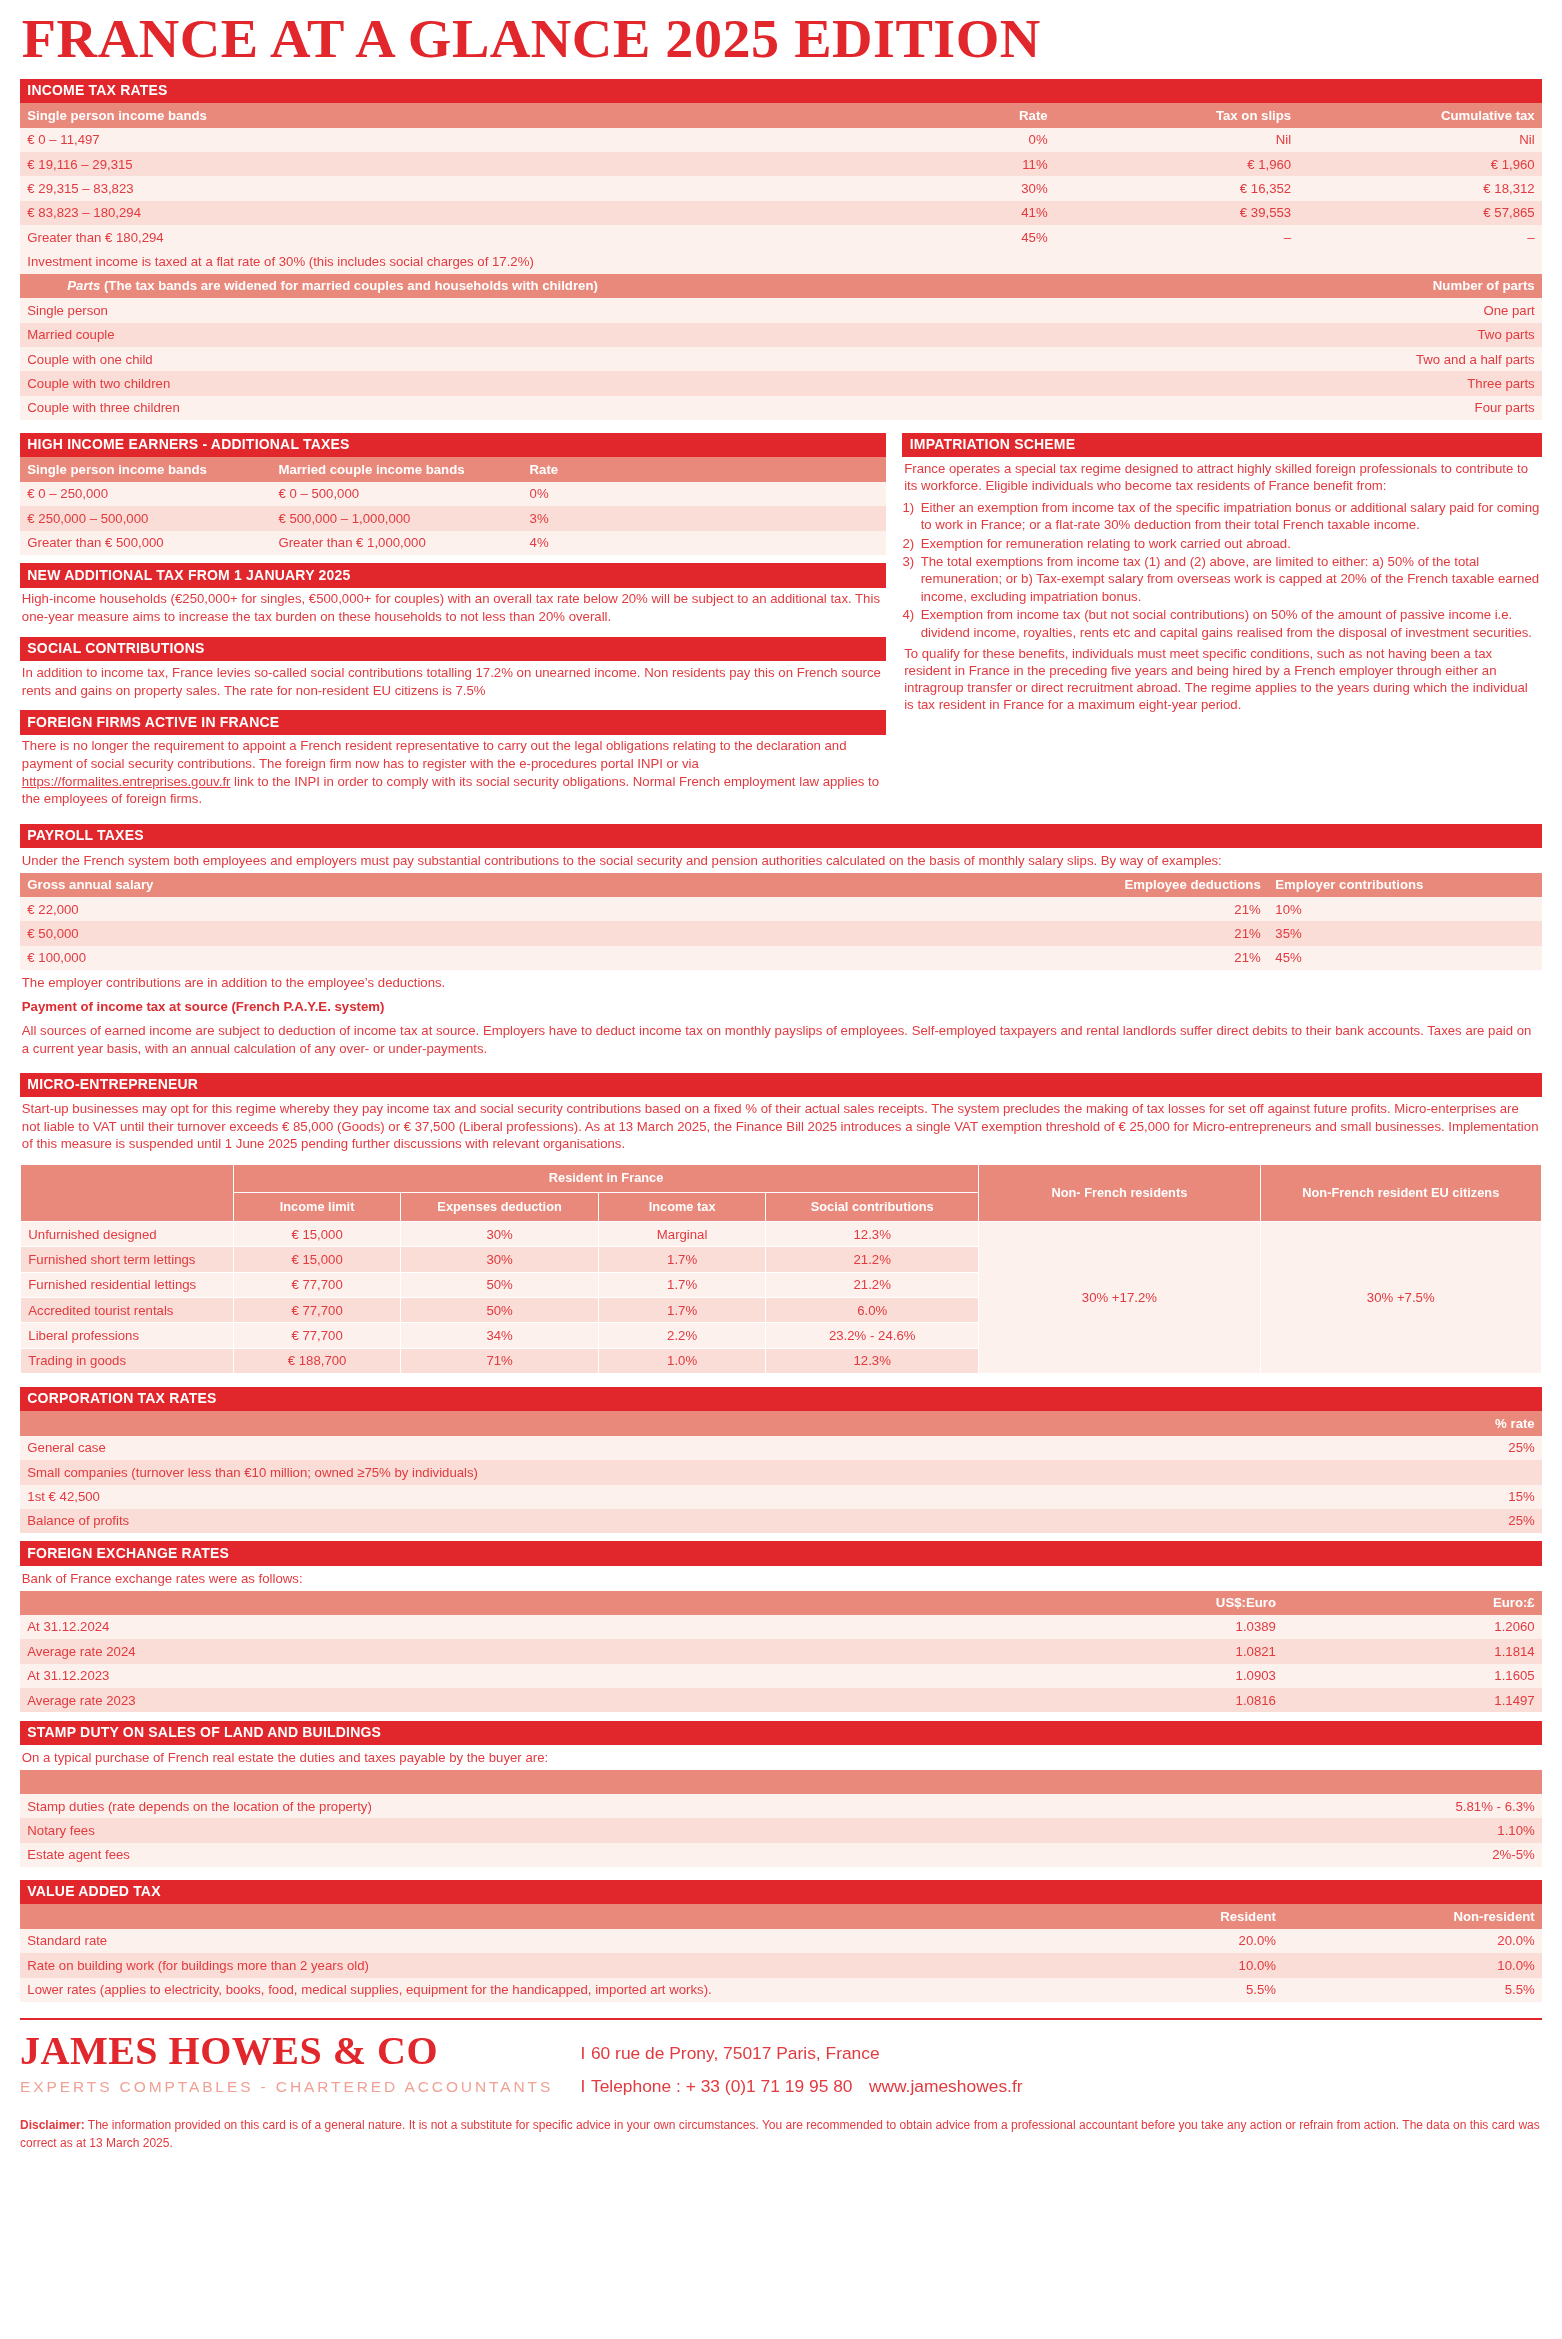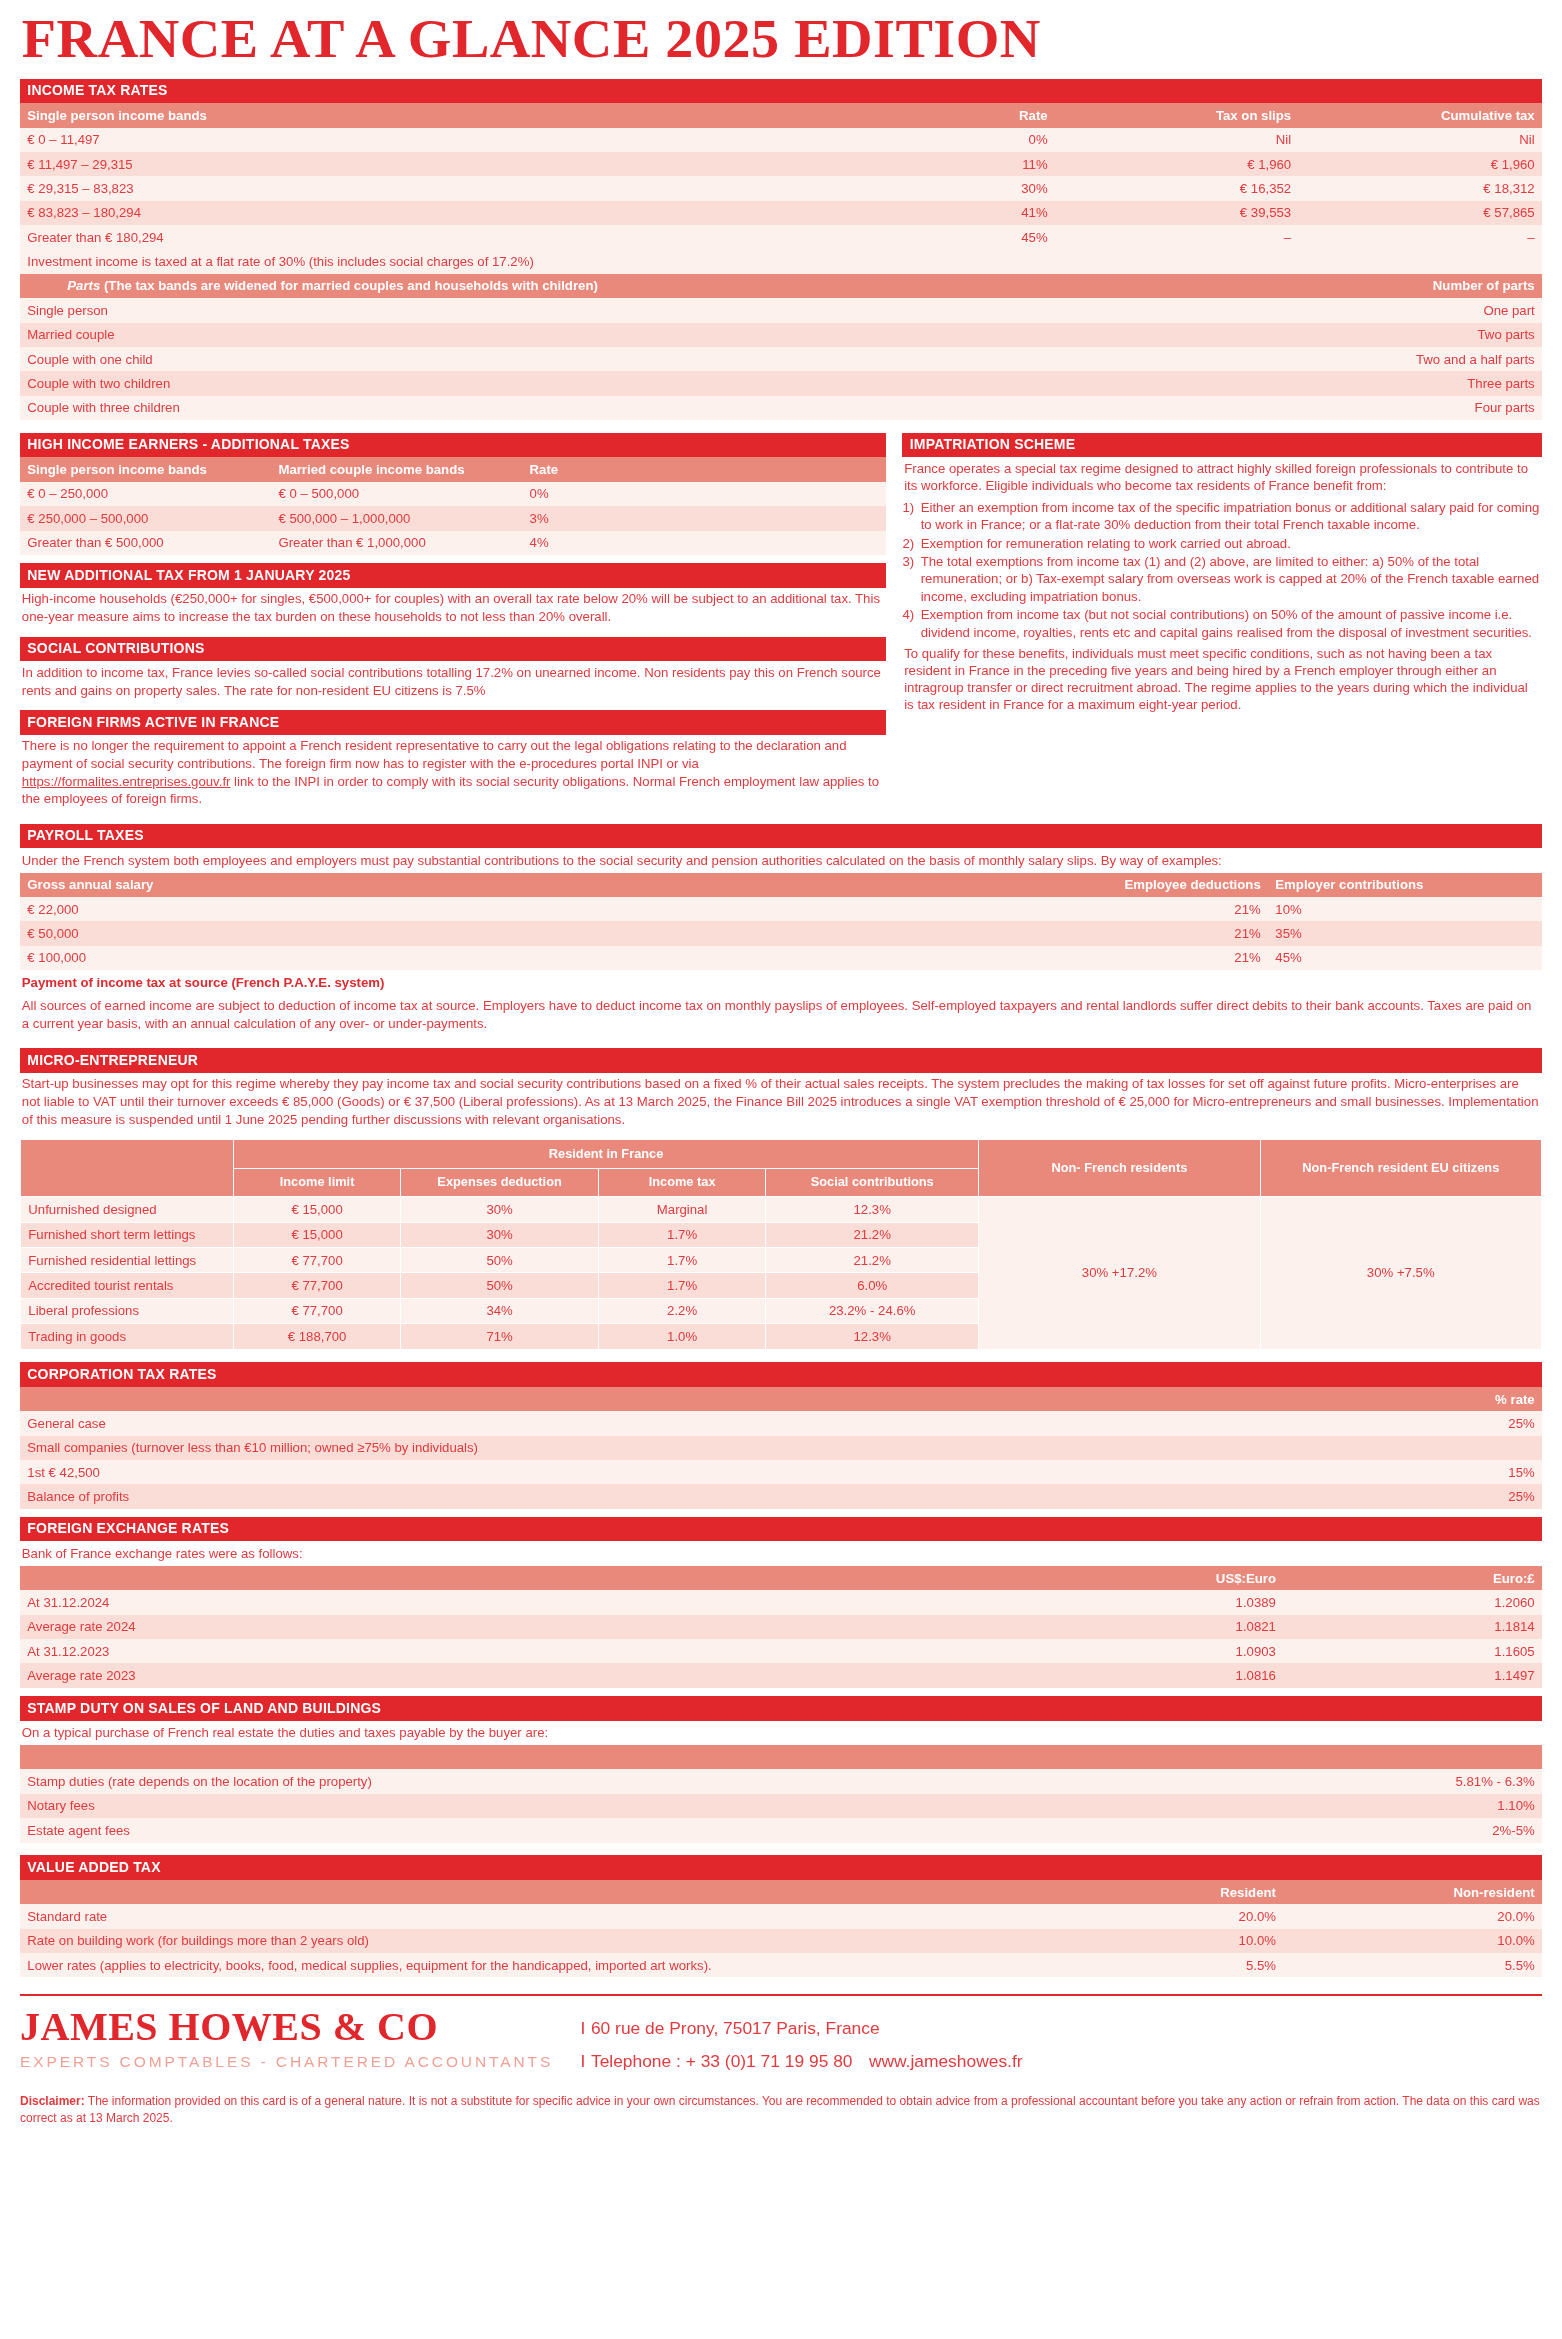--- a/index.html
+++ b/index.html
@@ -227,21 +227,21 @@
       </tr>
     </thead>
     <tbody>
       <tr class="alt-a">
         <td>€ 0 – 11,497</td>
         <td class="num">0%</td>
         <td class="num">Nil</td>
         <td class="num">Nil</td>
       </tr>
       <tr class="alt-b">
-        <td>€ 11,497 – 29,315</td>
+        <td>€ 19,116 – 29,315</td>
         <td class="num">11%</td>
         <td class="num">€ 1,960</td>
         <td class="num">€ 1,960</td>
       </tr>
       <tr class="alt-a">
         <td>€ 29,315 – 83,823</td>
         <td class="num">30%</td>
         <td class="num">€ 16,352</td>
         <td class="num">€ 18,312</td>
       </tr>
@@ -420,20 +420,21 @@
         <td class="num">21%</td>
         <td>35%</td>
       </tr>
       <tr class="alt-a">
         <td>€ 100,000</td>
         <td class="num">21%</td>
         <td>45%</td>
       </tr>
     </tbody>
   </table>
+  <div class="plainline">The employer contributions are in addition to the employee’s deductions.</div>
   <div class="boldline">Payment of income tax at source (French P.A.Y.E. system)</div>
   <div class="para">All sources of earned income are subject to deduction of income tax at source. Employers have to deduct income tax on monthly payslips of employees. Self-employed taxpayers and rental landlords suffer direct debits to their bank accounts. Taxes are paid on a current year basis, with an annual calculation of any over- or under-payments.</div>
 </div>
 
 <div class="spacer-md"></div>
 
 <div>
   <div class="bar">MICRO-ENTREPRENEUR</div>
   <div class="para">Start-up businesses may opt for this regime whereby they pay income tax and social security contributions based on a fixed % of their actual sales receipts. The system precludes the making of tax losses for set off against future profits. Micro-enterprises are not liable to VAT until their turnover exceeds € 85,000 (Goods) or € 37,500 (Liberal professions). As at 13 March 2025, the Finance Bill 2025 introduces a single VAT exemption threshold of € 25,000 for Micro-entrepreneurs and small businesses. Implementation of this measure is suspended until 1 June 2025 pending further discussions with relevant organisations.</div>
 

